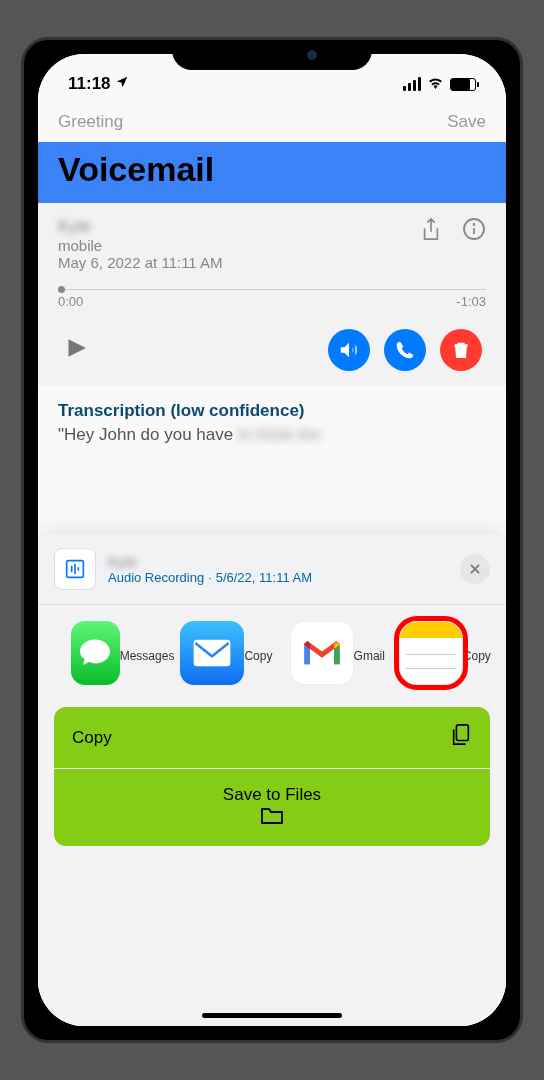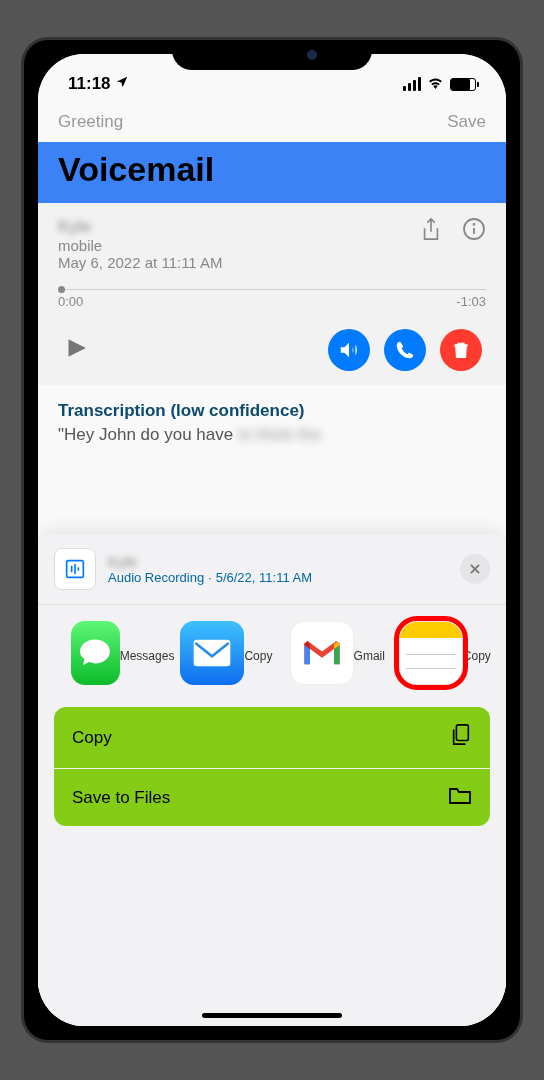--- a/index.html
+++ b/index.html
@@ -184,21 +184,21 @@
       border-radius: 12px;
     }
     .action-item {
       display: flex;
       justify-content: space-between;
       align-items: center;
       padding: 16px 18px;
       font-size: 17px;
       border-bottom: 1px solid #eee;
     }
-    .action-item:last-child { border-bottom: none; }
+    .action-item:last-child { border-bottom: none; flex-direction: column; }
     .home-indicator {
       position: absolute;
       bottom: 8px;
       left: 50%;
       transform: translateX(-50%);
       width: 140px;
       height: 5px;
       background: #000;
       border-radius: 3px;
       z-index: 200;

